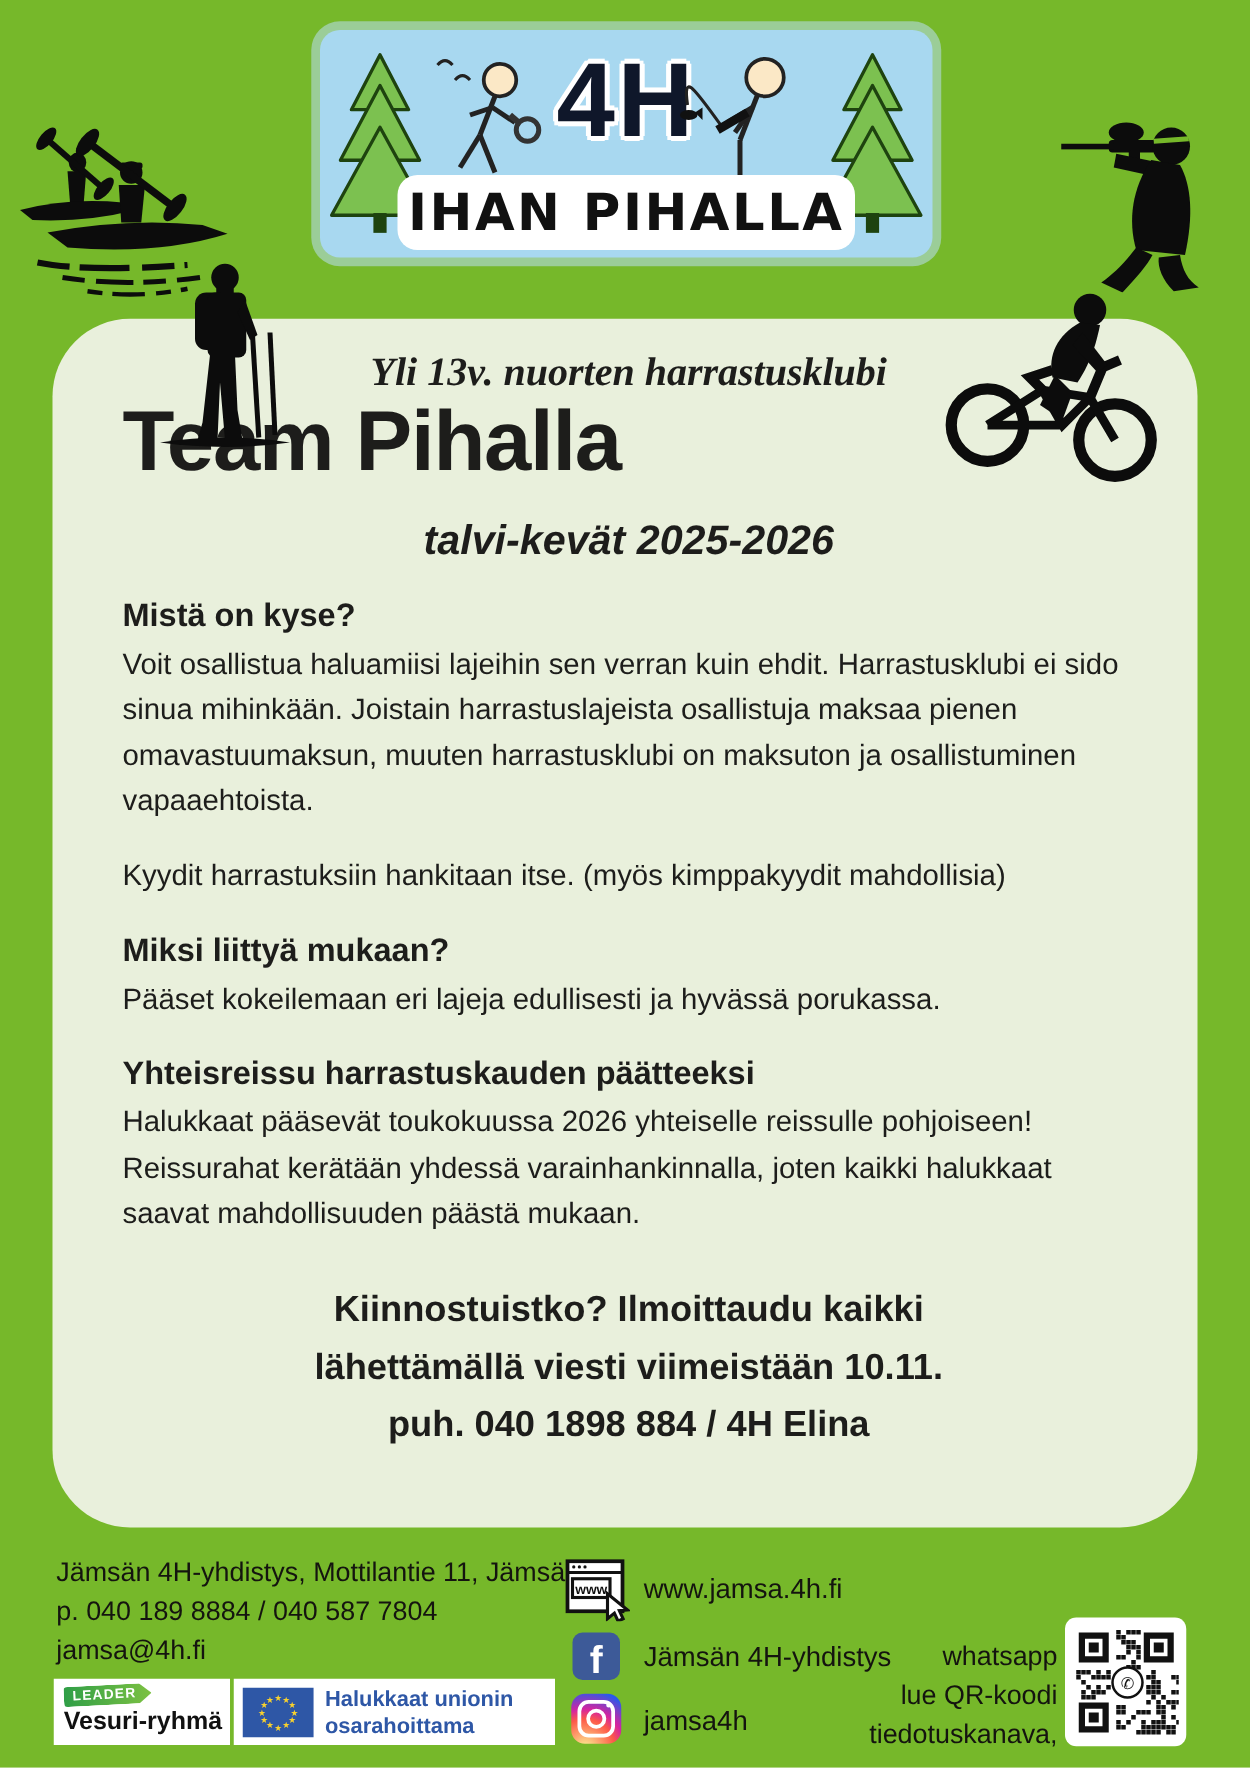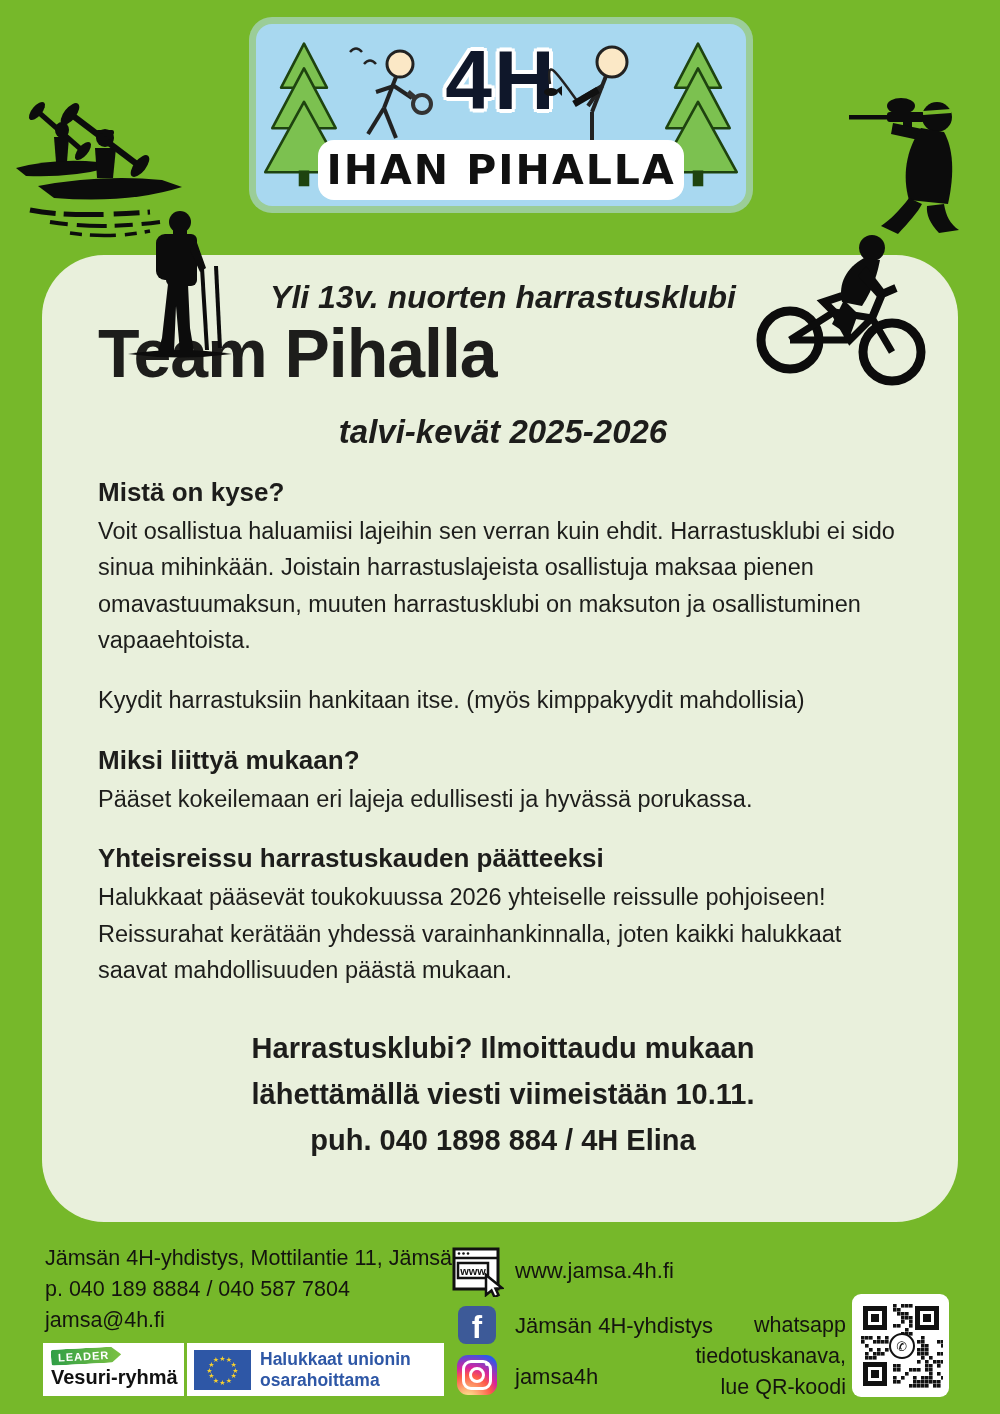--- a/index.html
+++ b/index.html
@@ -17,21 +17,21 @@
   .wordmark{position:absolute;left:50%;transform:translateX(-50%);bottom:6px;
     width:366px;height:60px;background:#fff;border-radius:16px;text-align:center;
     font-size:41px;font-weight:900;letter-spacing:2px;line-height:60px;color:#111;
     font-family:"DejaVu Sans",sans-serif;}
   .tree{position:absolute;top:6px;width:88px;height:170px;}
   .tree.left{left:4px;} .tree.right{right:4px;}
 
   
   .panel{left:42px;top:255px;width:916px;height:967px;background:#e9f0dc;
     border-radius:62px;z-index:1;box-sizing:border-box;padding:20px 50px 0 56px;}
-  .subtitle{text-align:center;font-size:32px;font-weight:800;font-style:italic;margin-top:4px;}
+  .subtitle{text-align:center;font-size:32px;font-weight:800;font-style:italic;margin-top:4px;font-family:Liberation Serif, serif;}
   .title{text-align:left;font-size:68px;font-weight:900;margin:2px 0 0;line-height:1.04;letter-spacing:-1px;}
   .season{text-align:center;font-size:33px;font-weight:800;font-style:italic;margin:24px 0 10px;}
   .panel h3{font-size:26px;font-weight:800;margin:26px 0 5px;}
   .panel p{font-size:23.5px;line-height:1.55;margin:0 0 24px;max-width:812px;}
   .panel p.tight{margin-bottom:0;}
   .cta{margin-top:36px;text-align:center;font-size:29px;font-weight:800;line-height:1.6;}
 
   
   .addr{left:45px;top:1243px;font-size:21.5px;line-height:1.45;color:#14140f;}
   .logo-box{background:#fff;display:flex;align-items:center;box-sizing:border-box;}
@@ -183,21 +183,21 @@
   <p>Voit osallistua haluamiisi lajeihin sen verran kuin ehdit. Harrastusklubi ei sido sinua mihinkään. Joistain harrastuslajeista osallistuja maksaa pienen omavastuumaksun, muuten harrastusklubi on maksuton ja osallistuminen vapaaehtoista.</p>
   <p>Kyydit harrastuksiin hankitaan itse. (myös kimppakyydit mahdollisia)</p>
 
   <h3>Miksi liittyä mukaan?</h3>
   <p>Pääset kokeilemaan eri lajeja edullisesti ja hyvässä porukassa.</p>
 
   <h3>Yhteisreissu harrastuskauden päätteeksi</h3>
   <p class="tight">Halukkaat pääsevät toukokuussa 2026 yhteiselle reissulle pohjoiseen! Reissurahat kerätään yhdessä varainhankinnalla, joten kaikki halukkaat saavat mahdollisuuden päästä mukaan.</p>
 
   <div class="cta">
-    <div>Harrastusklubi? Ilmoittaudu mukaan</div>
+    <div>Kiinnostuistko? Ilmoittaudu kaikki</div>
     <div>lähettämällä viesti viimeistään 10.11.</div>
     <div>puh. 040 1898 884 / 4H Elina</div>
   </div>
 </div>
 
 <div class="abs addr">
   <div>Jämsän 4H-yhdistys, Mottilantie 11, Jämsä</div>
   <div>p. 040 189 8884 / 040 587 7804</div>
   <div>jamsa@4h.fi</div>
 </div>
@@ -248,22 +248,22 @@
 
 <div class="abs ig-icon">
   <div class="ig-frame"></div>
   <div class="ig-lens"></div>
   <div class="ig-dot"></div>
 </div>
 <div class="abs link-label lbl-ig">jamsa4h</div>
 
 <div class="abs wa-text">
   <div>whatsapp</div>
+  <div>lue QR-koodi</div>
   <div>tiedotuskanava,</div>
-  <div>lue QR-koodi</div>
 </div>
 
 <div class="abs qr-box">
   <svg width="84" height="88" viewBox="0 0 84 88">
     <g id="qr-modules" fill="#111">
         <rect x="34" y="2" width="3.6" height="3.6"></rect>
         <rect x="42" y="2" width="3.6" height="3.6"></rect>
         <rect x="46" y="2" width="3.6" height="3.6"></rect>
         <rect x="50" y="2" width="3.6" height="3.6"></rect>
         <rect x="34" y="6" width="3.6" height="3.6"></rect>

